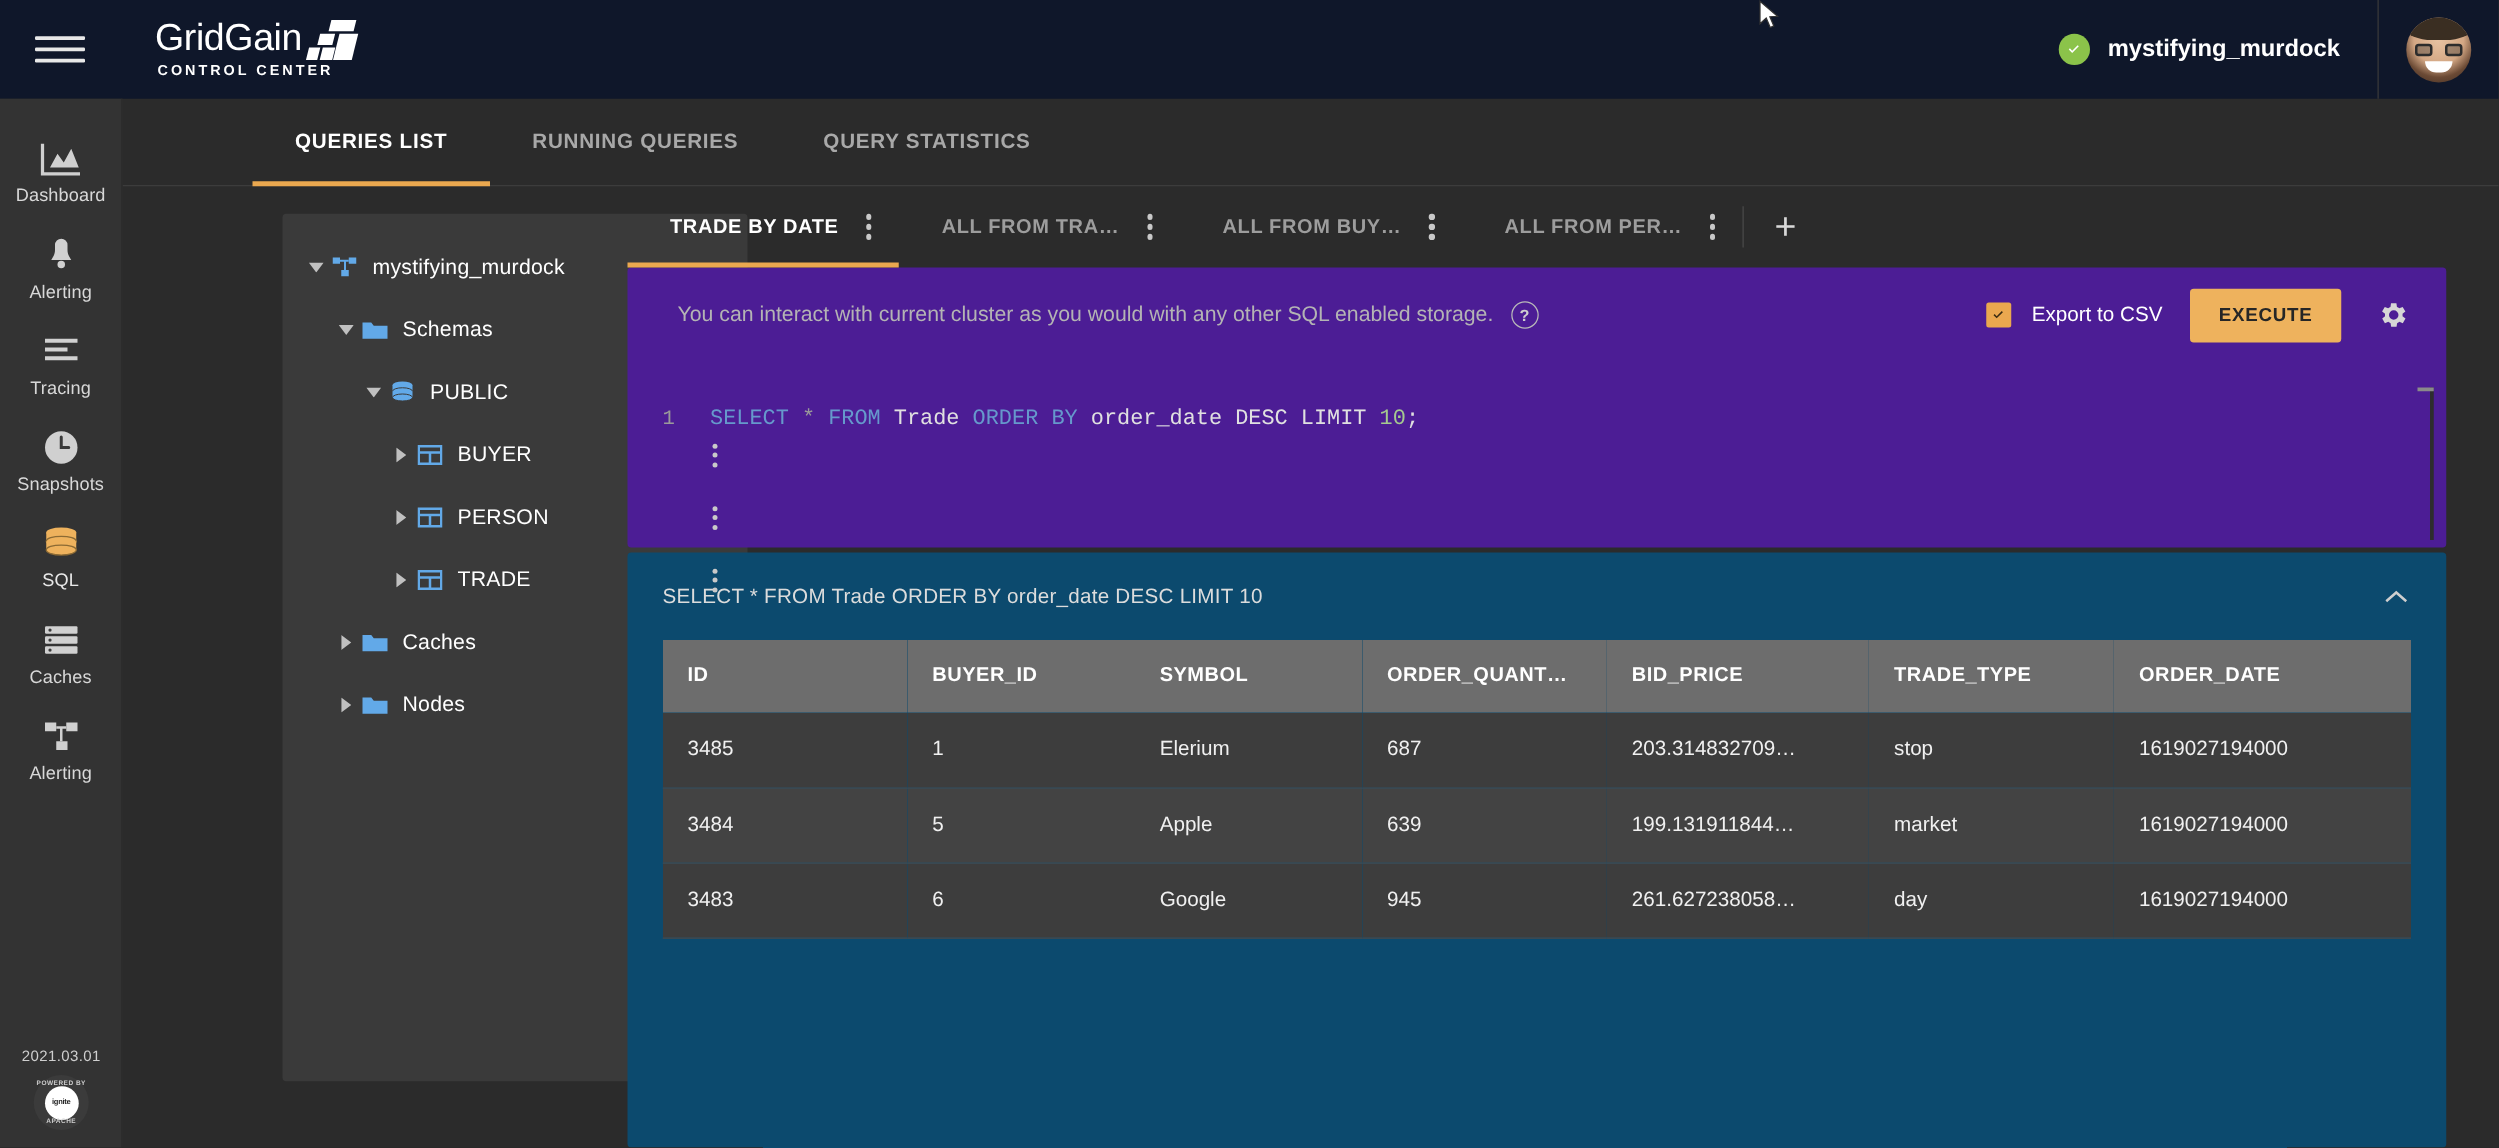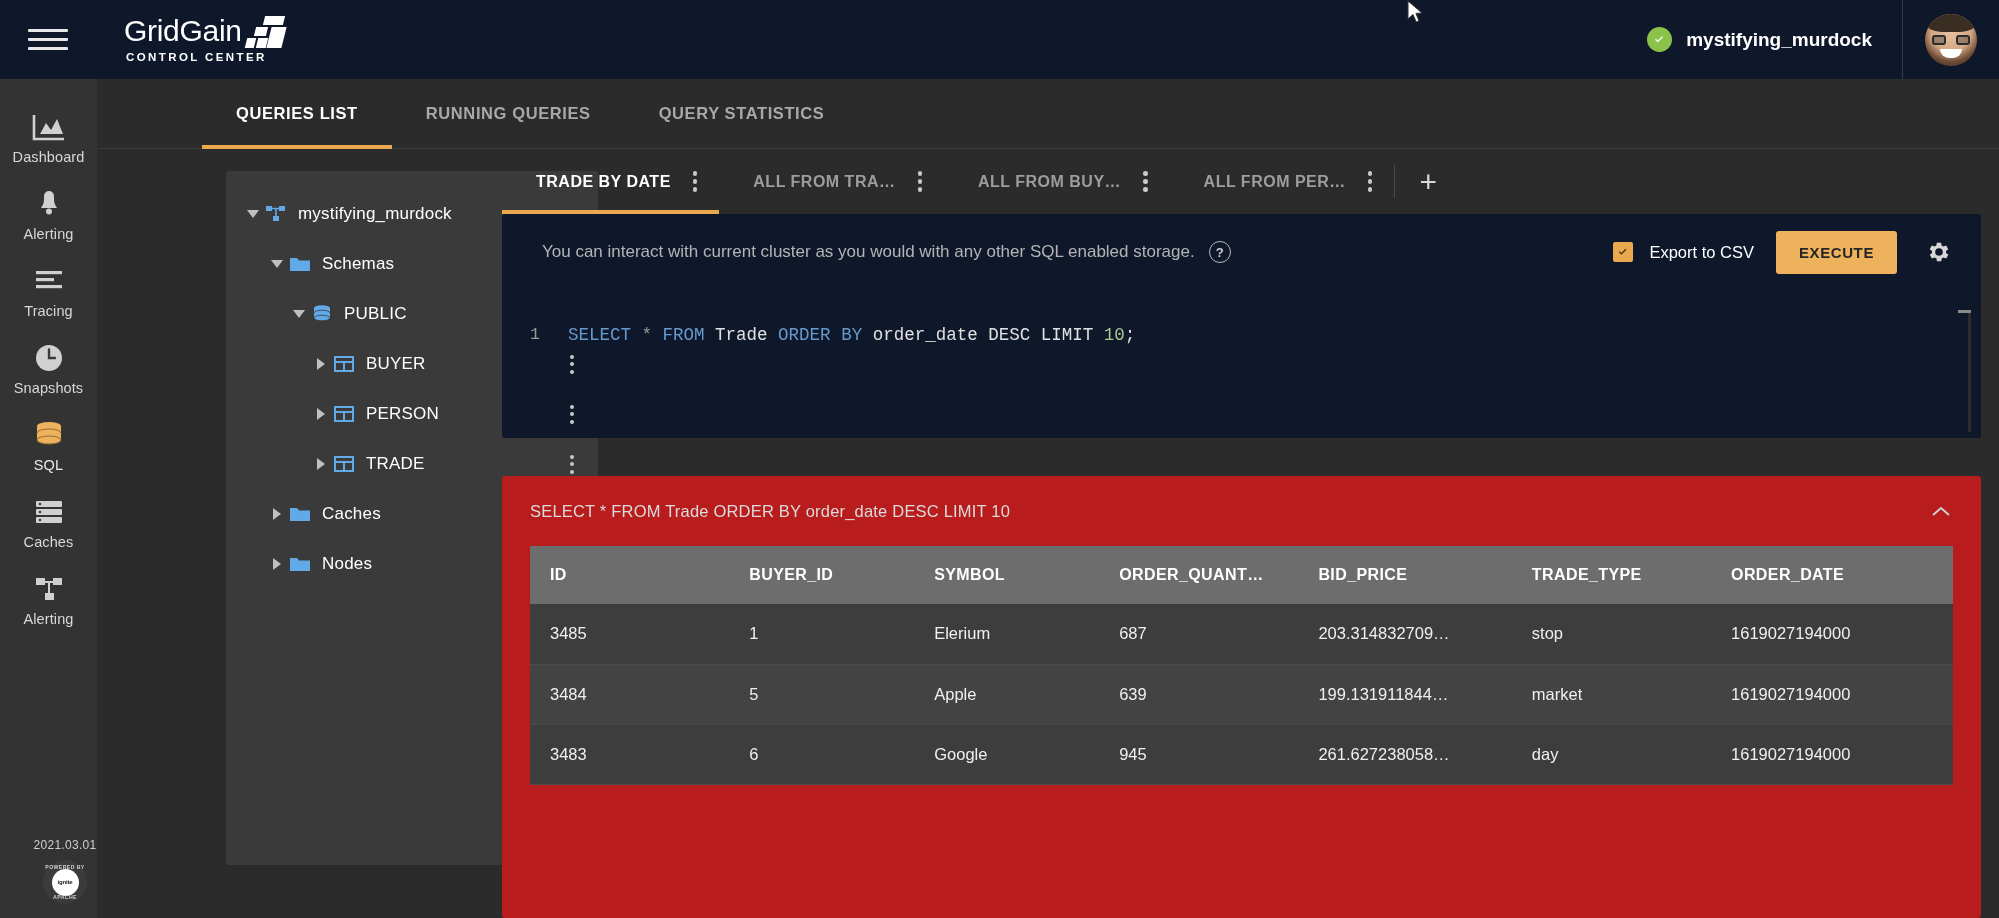--- a/index.html
+++ b/index.html
@@ -64,21 +64,21 @@
     width: 98px; flex: 0 0 98px; background: #333333; border-right: 1px solid #2b2b2b;
     display: flex; flex-direction: column; align-items: center; padding-top: 22px; position: relative;
   }
   .rail-item {
     width: 98px; padding: 11px 0 13px; display: flex; flex-direction: column; align-items: center; gap: 7px; cursor: pointer;
   }
   .rail-icon { height: 30px; display: flex; align-items: center; justify-content: center; }
   .rail-icon svg { display: block; }
   .rail-label { font-size: 14.5px; color: #d8d8d8; letter-spacing: .1px; }
   .rail-item.active .rail-label { color: #e9e9e9; }
-  .rail-bottom { position: absolute; bottom: 14px; left: 16px; width: 98px; display: flex; flex-direction: column; align-items: center; gap: 8px; }
+  .rail-bottom { position: absolute; bottom: 14px; left: 0; width: 98px; display: flex; flex-direction: column; align-items: center; gap: 8px; }
   .rail-version { font-size: 12px; color: #cfcfcf; letter-spacing: .3px; }
   .ignite-badge { width: 44px; height: 44px; border-radius: 50%; background: #3b3b3b; position: relative; display: flex; align-items: center; justify-content: center; }
   .ignite-badge .inner { width: 27px; height: 27px; border-radius: 50%; background: #fff; display: flex; align-items: center; justify-content: center; }
   .ignite-badge .inner span { font-size: 6px; color: #222; font-weight: 700; letter-spacing: -0.2px; }
   .ignite-badge .ring-txt { position: absolute; font-size: 5.2px; color: #cfcfcf; font-weight: 700; letter-spacing: .4px; }
   .ignite-badge .ring-txt.top { top: 4px; }
   .ignite-badge .ring-txt.bot { bottom: 4px; }
 
   
   .content { flex: 1 1 auto; display: flex; flex-direction: column; min-width: 0; background: #2b2b2b; }
@@ -104,38 +104,38 @@
   .tree-node .ticon { width: 24px; display: flex; align-items: center; justify-content: center; flex: 0 0 24px; margin-right: 10px; }
   .tree-node .tlabel { font-size: 17px; color: #ffffff; letter-spacing: .2px; white-space: nowrap; }
   .tree-node .kebab { margin-left: auto; display: flex; flex-direction: column; gap: 3.5px; padding: 6px; cursor: pointer; }
   .tree-node .kebab i { width: 4px; height: 4px; border-radius: 50%; background: #c9c9c9; display: block; }
   .ind-0 { padding-left: 16px; }
   .ind-1 { padding-left: 40px; }
   .ind-2 { padding-left: 62px; }
   .ind-3 { padding-left: 84px; }
 
   
-  .query-area { flex: 1 1 auto; min-width: 0; display: flex; flex-direction: column; padding: 0 18px 0 0; }
+  .query-area { flex: 1 1 auto; min-width: 0; display: flex; flex-direction: column; padding: 0 42px 0 0; }
 
   .qtabs { height: 65px; flex: 0 0 65px; display: flex; align-items: stretch; }
   .qtab {
     display: flex; align-items: center; padding: 0 0 0 0; position: relative; cursor: pointer;
   }
   .qtab .qlabel {
     font-size: 16px; font-weight: 700; letter-spacing: .5px; color: #9d9d9d;
     padding: 0 22px 0 34px; white-space: nowrap;
   }
   .qtab.active .qlabel { color: #ffffff; }
   .qtab.active::after { content: ""; position: absolute; left: 0; right: 0; bottom: 0; height: 4px; background: #eaa84f; }
   .qtab .kebab { display: flex; flex-direction: column; gap: 3.5px; padding: 6px 22px 6px 0; }
   .qtab .kebab i { width: 4.5px; height: 4.5px; border-radius: 50%; background: #c9c9c9; display: block; }
   .qtab-sep { width: 1px; background: #4a4a4a; margin: 16px 0; }
   .qtab-add { display: flex; align-items: center; justify-content: center; width: 66px; cursor: pointer; font-size: 30px; color: #d8d8d8; font-weight: 300; line-height: 1; }
 
-  .editor-card { background: #0f172a; border-radius: 3px; display: flex; flex-direction: column; flex: 0 0 auto; }
+  .editor-card { background: #4c1d95; border-radius: 3px; display: flex; flex-direction: column; flex: 0 0 auto; }
   .editor-toolbar { height: 76px; display: flex; align-items: center; padding: 0 24px 0 40px; }
   .hint { font-size: 17px; color: #b4b4b4; }
   .hint-icon { margin-left: 14px; width: 22px; height: 22px; border: 1.6px solid #b9b9b9; border-radius: 50%; display: inline-flex; align-items: center; justify-content: center; font-size: 13px; color: #cfcfcf; font-weight: 700; cursor: pointer; vertical-align: middle; }
   .tool-right { margin-left: auto; display: flex; align-items: center; gap: 22px; }
   .csv-box { display: flex; align-items: center; gap: 16px; cursor: pointer; }
   .checkbox { width: 20px; height: 20px; border-radius: 2px; background: #eaa84f; display: flex; align-items: center; justify-content: center; }
   .checkbox svg { width: 14px; height: 14px; }
   .csv-label { font-size: 16.5px; color: #ffffff; }
   .execute-btn {
     background: #eeb25d; color: #262626; font-size: 15px; font-weight: 700; letter-spacing: .6px;
@@ -145,21 +145,21 @@
 
   .editor-body { height: 148px; position: relative; display: flex; padding-top: 20px; }
   .gutter { width: 46px; flex: 0 0 46px; text-align: right; padding-right: 8px; color: #9a9a9a; font-size: 16.5px; font-family: "Liberation Mono", monospace; line-height: 26px; padding-top: 12px; }
   .code { flex: 1 1 auto; font-family: "Liberation Mono", monospace; font-size: 17.5px; line-height: 26px; padding-top: 12px; padding-left: 20px; color: #e0e0e0; white-space: pre; }
   .kw { color: #6699cc; }
   .op { color: #9a9a9a; }
   .num { color: #a5c98f; }
   .ed-scroll { position: absolute; right: 10px; top: 20px; width: 3px; height: 122px; background: #2d2d2d; }
   .ed-scroll i { display: block; width: 13px; height: 3px; background: #8a8a8a; position: absolute; right: 0; top: 0; }
 
-  .results-card { background: #b91c1c; border-radius: 3px; margin-top: 38px; flex: 1 1 auto; display: flex; flex-direction: column; min-height: 0; overflow: hidden; }
+  .results-card { background: #0c4a6e; border-radius: 3px; margin-top: 4px; flex: 1 1 auto; display: flex; flex-direction: column; min-height: 0; overflow: hidden; }
   .results-head { height: 70px; flex: 0 0 70px; display: flex; align-items: center; padding: 0 22px 0 28px; }
   .results-title { font-size: 16.5px; color: #dcdcdc; letter-spacing: .2px; }
   .collapse-btn { margin-left: auto; padding: 8px; cursor: pointer; display: flex; }
 
   .table-wrap { margin: 0 28px; flex: 1 1 auto; min-height: 0; overflow: hidden; }
   table.grid { width: 100%; border-collapse: collapse; table-layout: fixed; }
   table.grid th {
     background: #6d6d6d; color: #ffffff; font-size: 16px; font-weight: 700; letter-spacing: .4px;
     text-align: left; padding: 18px 0 18px 20px; height: 58px; white-space: nowrap; overflow: hidden; text-overflow: ellipsis;
   }

